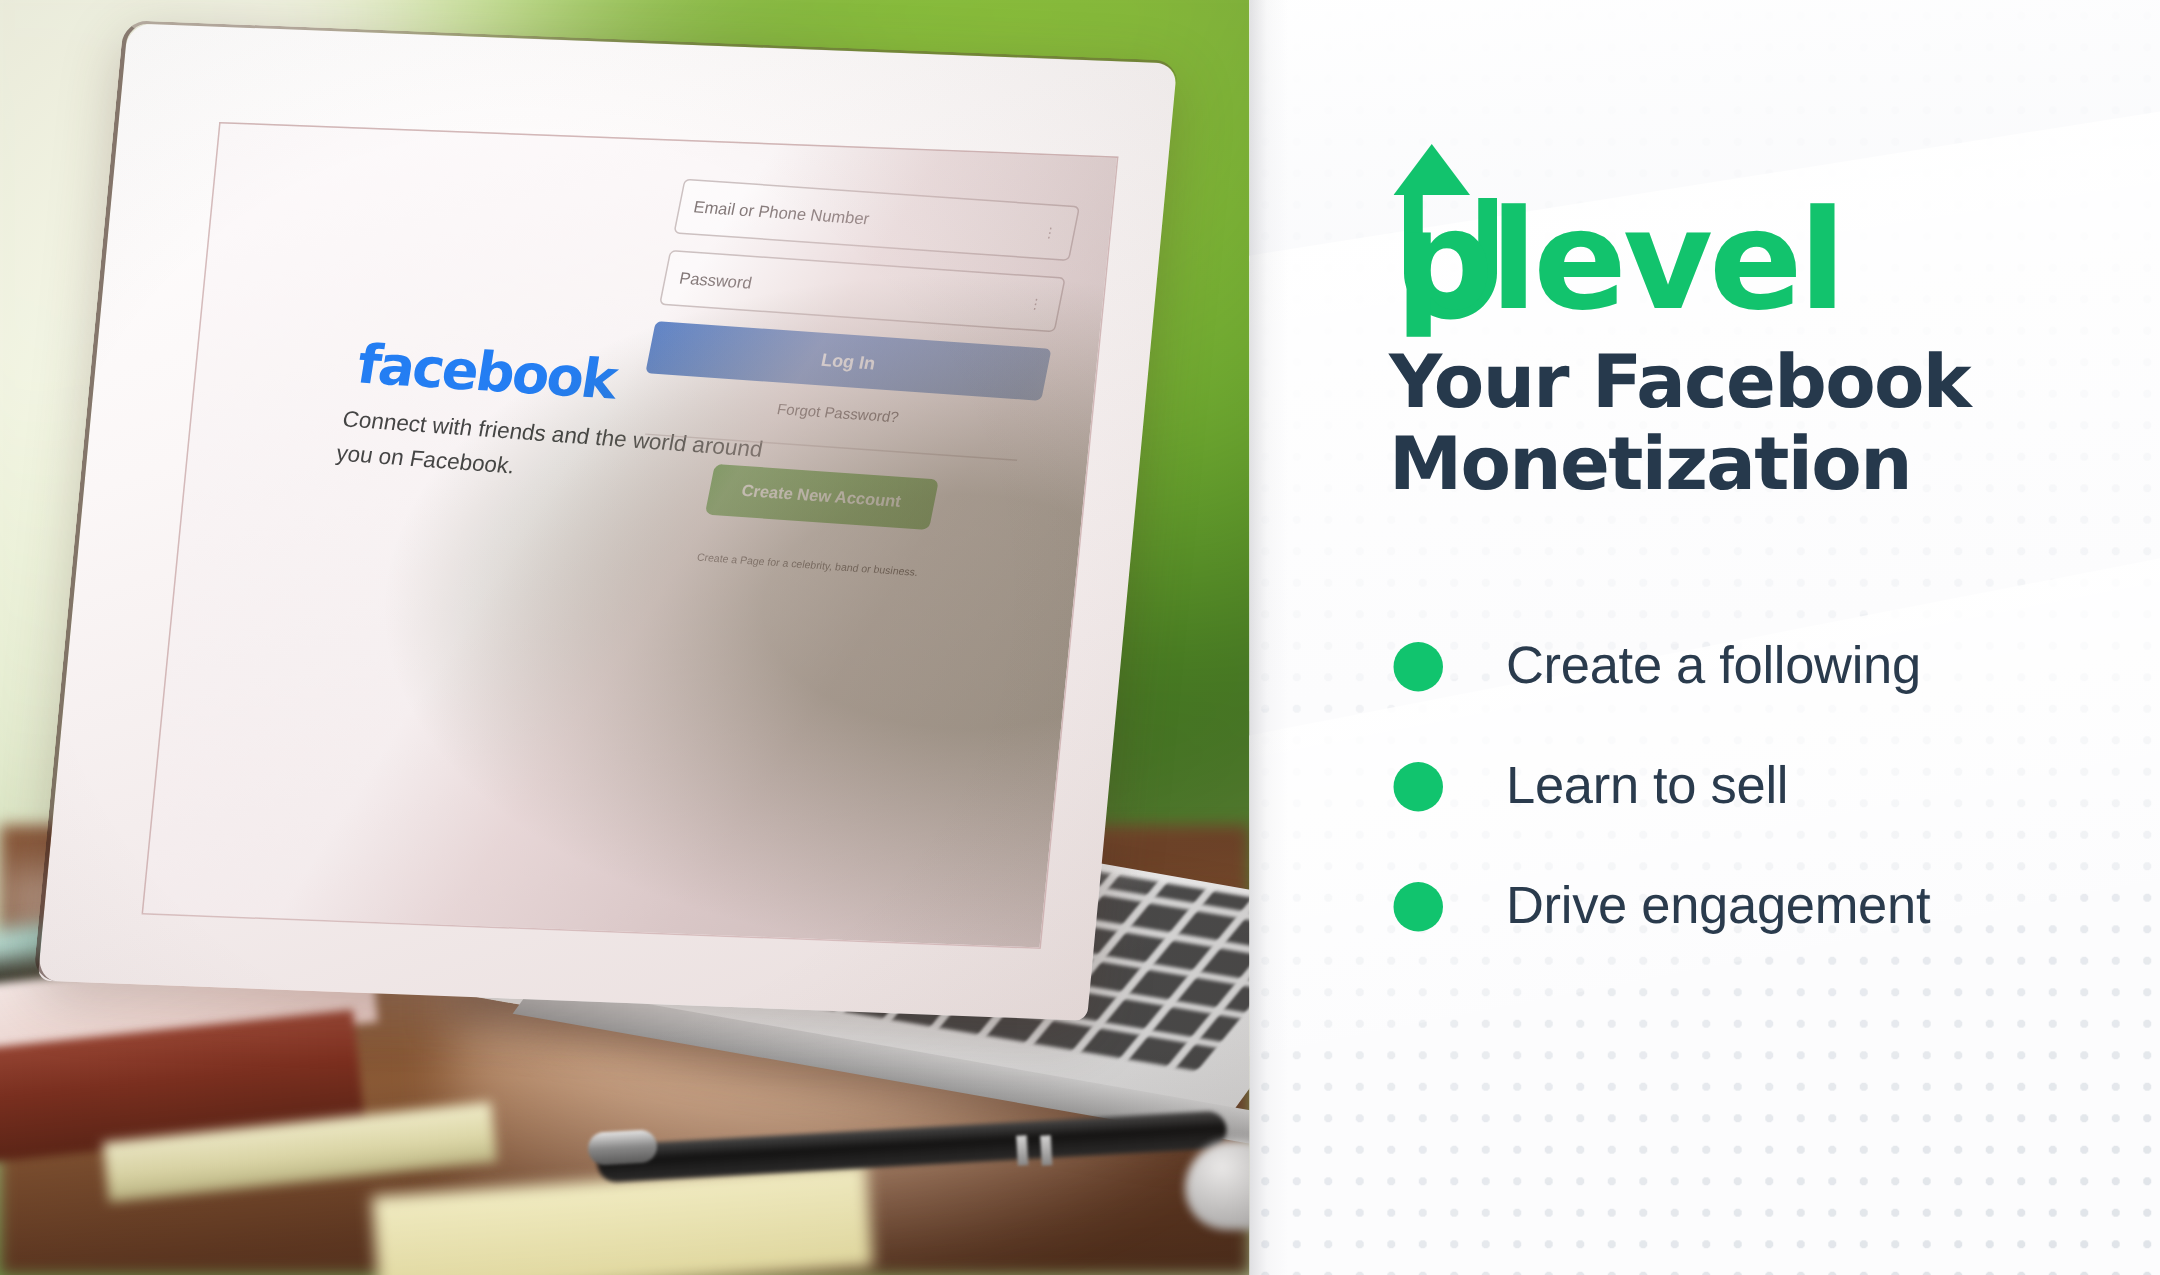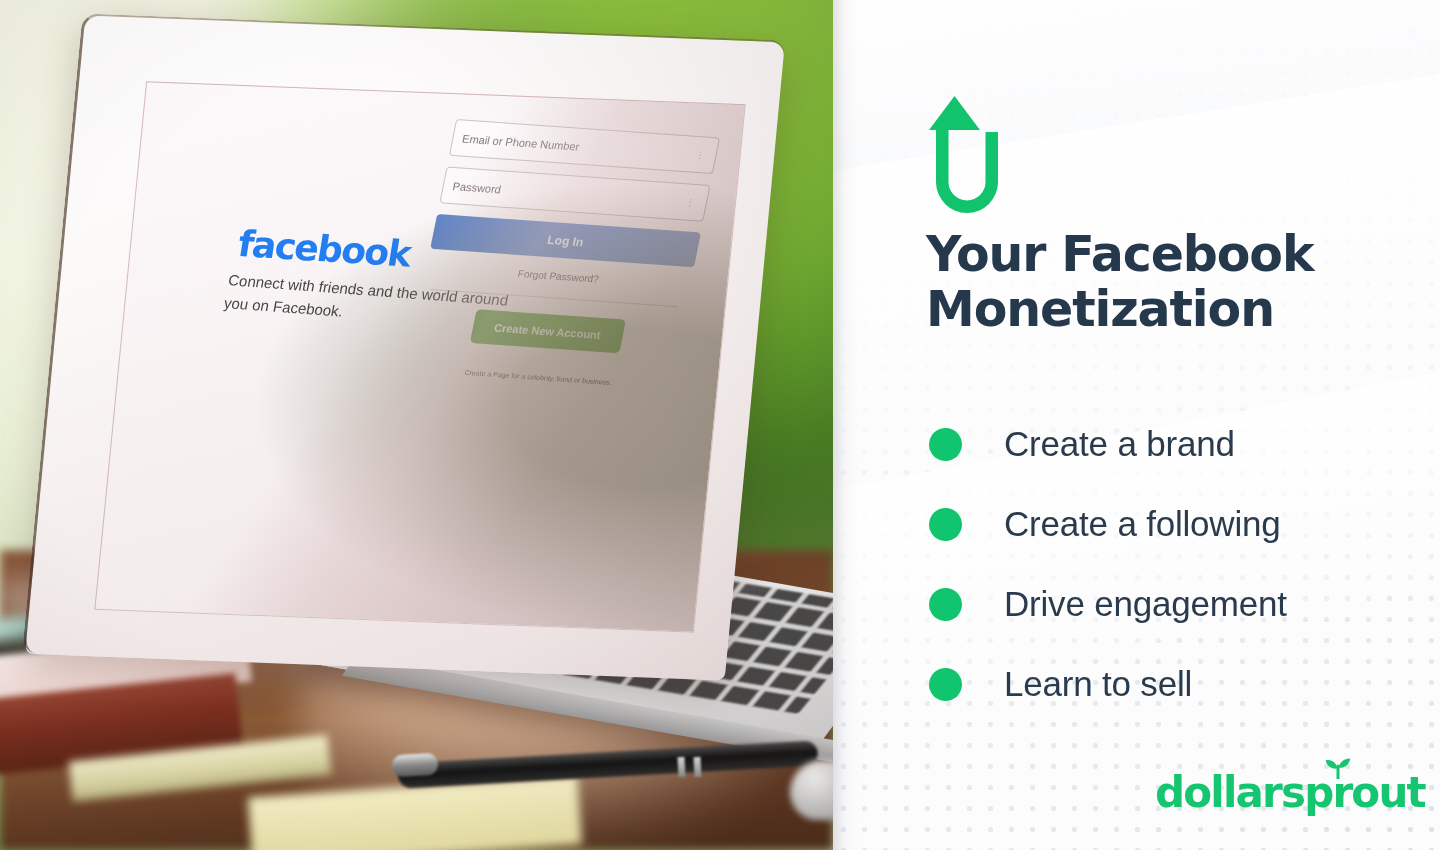--- a/index.html
+++ b/index.html
@@ -344,54 +344,39 @@
 
       <div class="arrow-u">
         <svg viewBox="0 0 70 126" width="70" height="126" aria-hidden="true">
           <path d="M6 4 L34 4 L34 86 A17 17 0 0 0 68 86 L68 4" fill="none" stroke="#12c36d" stroke-width="0"></path>
           <path d="M19.5 34 L19.5 86 A18.5 18.5 0 0 0 56.5 86 L56.5 36 L69 36 L69 86
                    A31 31 0 0 1 7 86 L7 34 Z" fill="#12c36d"></path>
           <polygon points="0,34 25.5,0 51,34" fill="#12c36d"></polygon>
         </svg>
       </div>
 
+      <div class="headline-green">plevel</div>
 
       <div class="headline-dark">
         <div>Your Facebook</div>
         <div>Monetization</div>
       </div>
 
       <div class="bullets">
-        <div class="bullet-row">
-          <span class="dot"></span>
-          <span class="bullet-label">Create a brand</span>
-        </div>
         <div class="bullet-row">
           <span class="dot"></span>
           <span class="bullet-label">Create a following</span>
         </div>
         <div class="bullet-row">
           <span class="dot"></span>
-          <span class="bullet-label">Drive engagement</span>
+          <span class="bullet-label">Learn to sell</span>
         </div>
         <div class="bullet-row">
           <span class="dot"></span>
-          <span class="bullet-label">Learn to sell</span>
+          <span class="bullet-label">Drive engagement</span>
         </div>
       </div>
 
     </div>
   </div>
 
-  <div class="logo">
-    <div class="logo-wrap">
-      <span class="logo-text">dollarsprout</span>
-      <span class="sprout">
-        <svg viewBox="0 0 30 22" width="30" height="22" aria-hidden="true">
-          <path d="M15 22 L15 9" stroke="#16c56f" stroke-width="3" fill="none" stroke-linecap="round"></path>
-          <path d="M14.4 11.5 C8 12.5 3.5 8.5 2.8 3.2 C9 2.4 13.6 6 14.4 11.5 Z" fill="#16c56f"></path>
-          <path d="M15.6 10.8 C16.6 5 21.6 1.2 27.2 1.6 C26.6 7.2 21.6 11.2 15.6 10.8 Z" fill="#16c56f"></path>
-        </svg>
-      </span>
-    </div>
-  </div>
 
 </div>
 
 </body></html>

